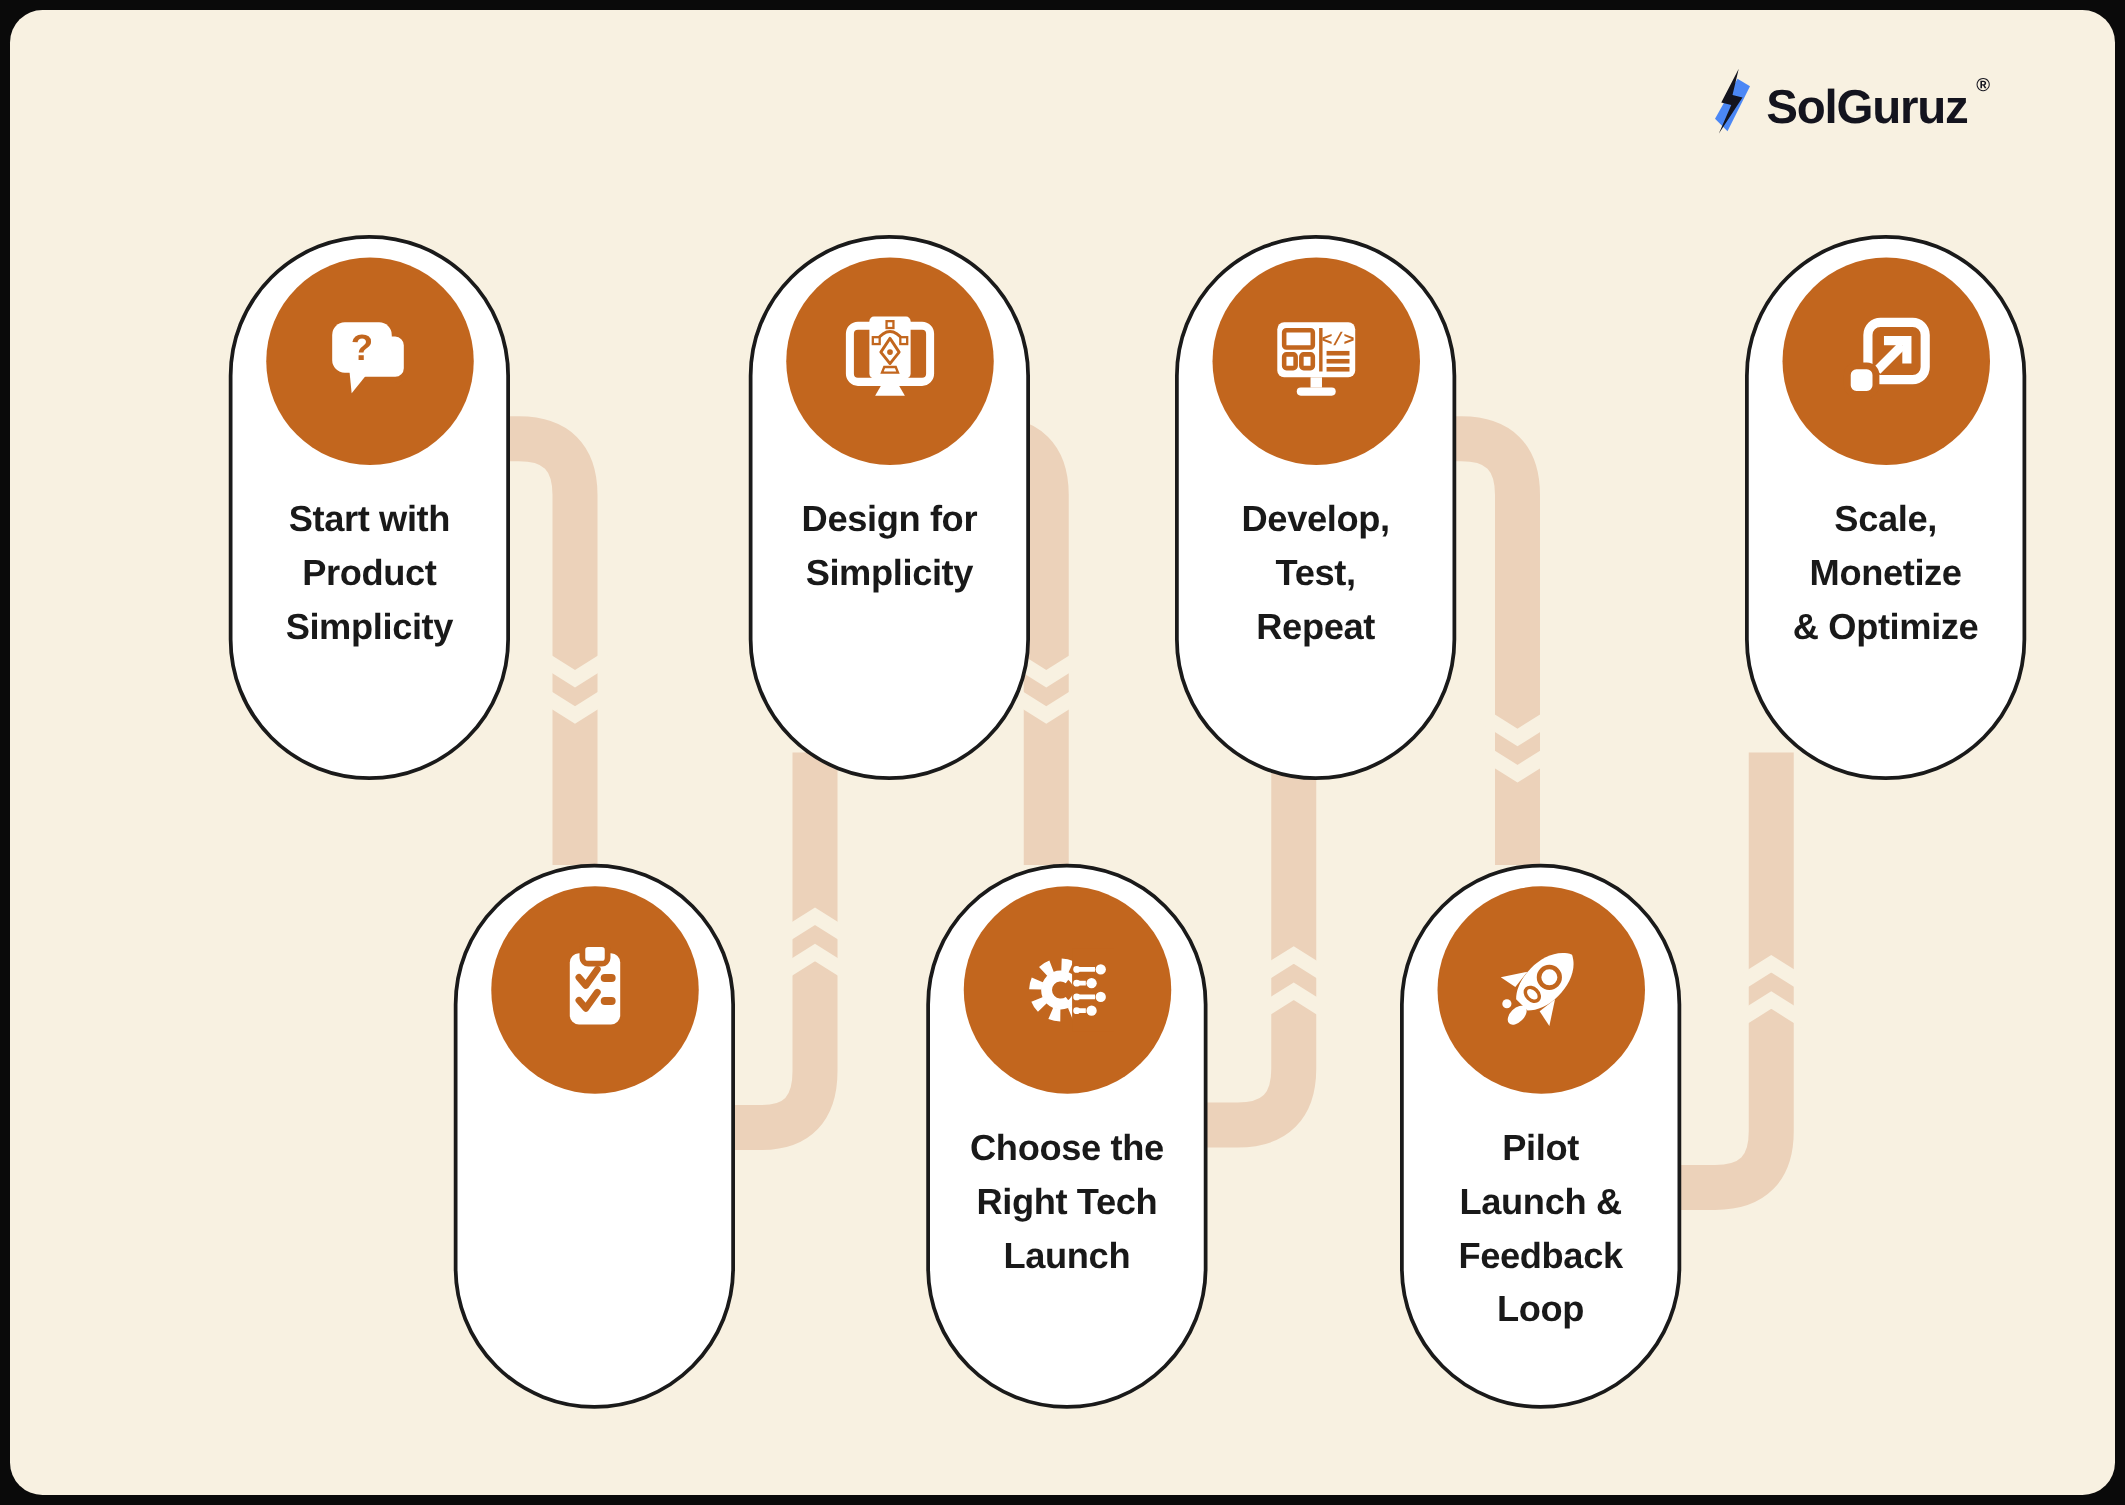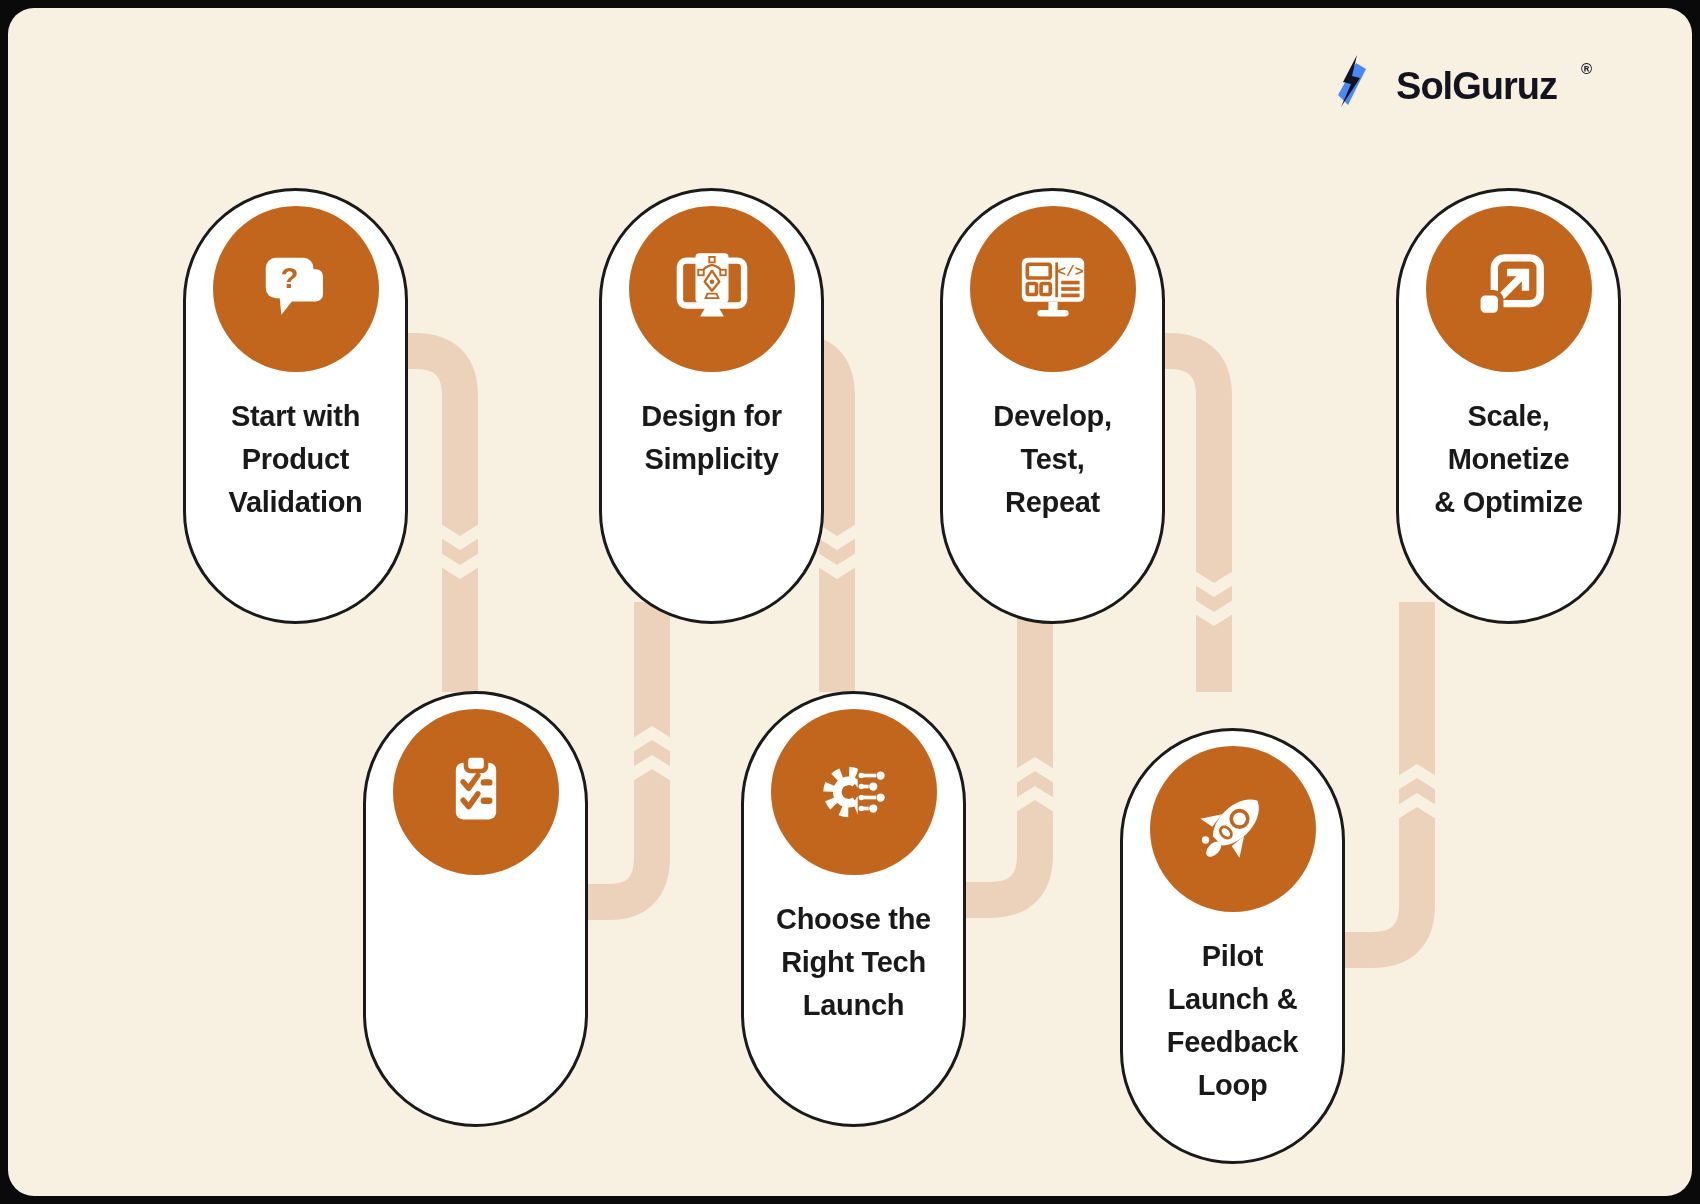--- a/index.html
+++ b/index.html
@@ -31,21 +31,21 @@
     position:absolute;
     left:49px; top:54px;
     font-size:38px;
     font-weight:800;
     letter-spacing:-0.5px;
     color:var(--ink);
   }
   .brand{
     position:absolute;
     top:48px; right:100px;
-    display:flex; align-items:center; gap:24px;
+    display:flex; align-items:center; gap:7px;
     height:60px;
   }
   .brand-name{
     font-size:38px;
     font-weight:800;
     letter-spacing:-1px;
     color:#14141E;
     line-height:60px;
   }
   .brand-reg{
@@ -67,21 +67,21 @@
     background:var(--card);
     border:3px solid #1A1A1A;
     border-radius:113px;
     z-index:2;
   }
   .pos-1{left:175px;top:180px;}
   .pos-2{left:355px;top:683px;}
   .pos-3{left:555px;top:180px;margin-left:36px;}
   .pos-4{left:733px;top:683px;}
   .pos-5{left:932px;top:180px;}
-  .pos-6{left:1112px;top:720px;padding-left:12px;}
+  .pos-6{left:1112px;top:683px;padding-left:12px;}
   .pos-7{left:1388px;top:180px;}
   .icon-circle{
     position:absolute;
     left:50%; top:15px;
     transform:translateX(-50%);
     width:166px; height:166px;
     border-radius:50%;
     background:var(--orange);
     display:flex; align-items:center; justify-content:center;
   }
@@ -150,21 +150,21 @@
     <div class="icon-circle">
       <svg width="88" height="88" viewBox="0 0 96 96">
         <rect x="32" y="24" width="48" height="40" rx="10" fill="#fff" stroke="#C2661E" stroke-width="5"></rect>
         <path d="M30 56 L48 56 L32 76 Z" fill="#fff"></path>
         <rect x="15" y="14" width="52" height="44" rx="11" fill="#fff"></rect>
         <text x="41" y="47" font-size="32" font-weight="bold" fill="#C2661E" text-anchor="middle" font-family="Liberation Sans, sans-serif">?</text>
       </svg>
     </div>
     <div class="step-label">Start with
 Product
-Validation</div>
+Simplicity</div>
   </div>
 
   <div class="step-card pos-2">
     <div class="icon-circle">
       <svg width="88" height="88" viewBox="0 0 96 96">
         <rect x="26" y="16" width="44" height="62" rx="8" fill="#fff"></rect>
         <rect x="37" y="8" width="22" height="17" rx="5" fill="#fff" stroke="#C2661E" stroke-width="5"></rect>
         <polyline points="34,37 40,44 50,30" fill="none" stroke="#C2661E" stroke-width="6" stroke-linecap="round" stroke-linejoin="round"></polyline>
         <rect x="53" y="34" width="13" height="7" rx="3.5" fill="#C2661E"></rect>
         <polyline points="34,57 40,64 50,50" fill="none" stroke="#C2661E" stroke-width="6" stroke-linecap="round" stroke-linejoin="round"></polyline>

